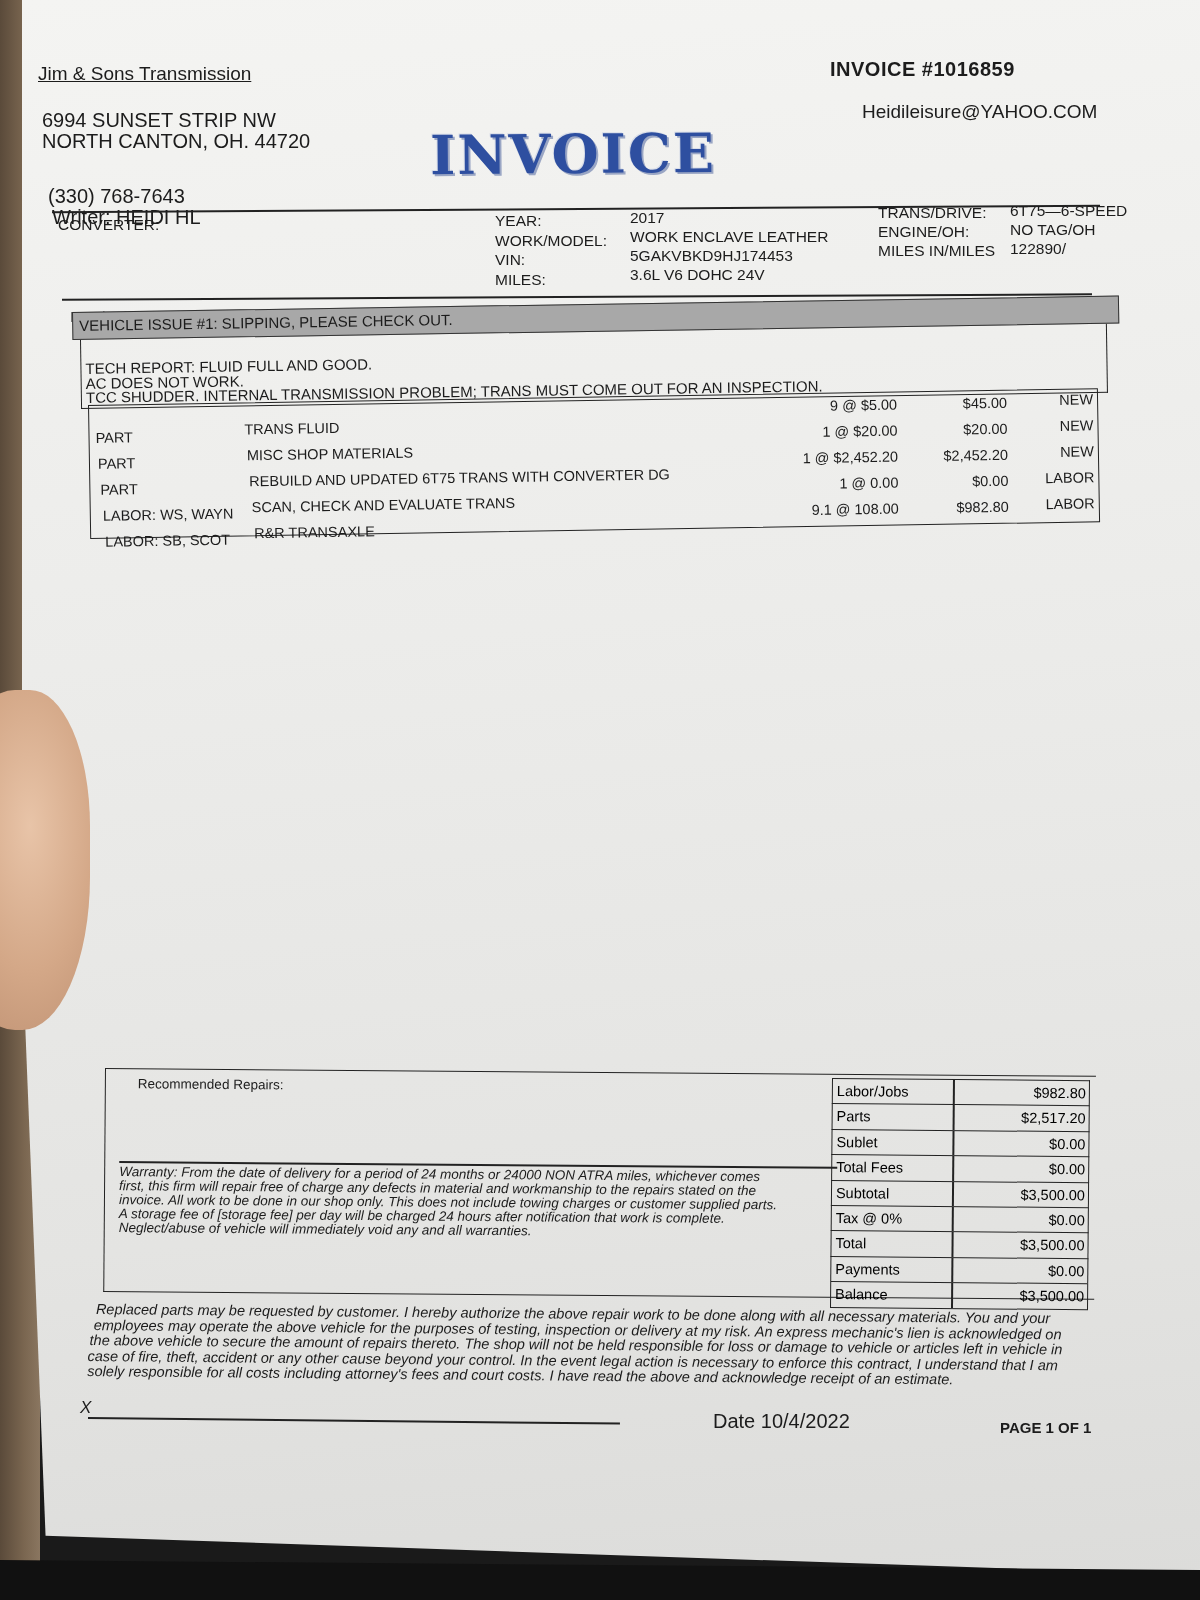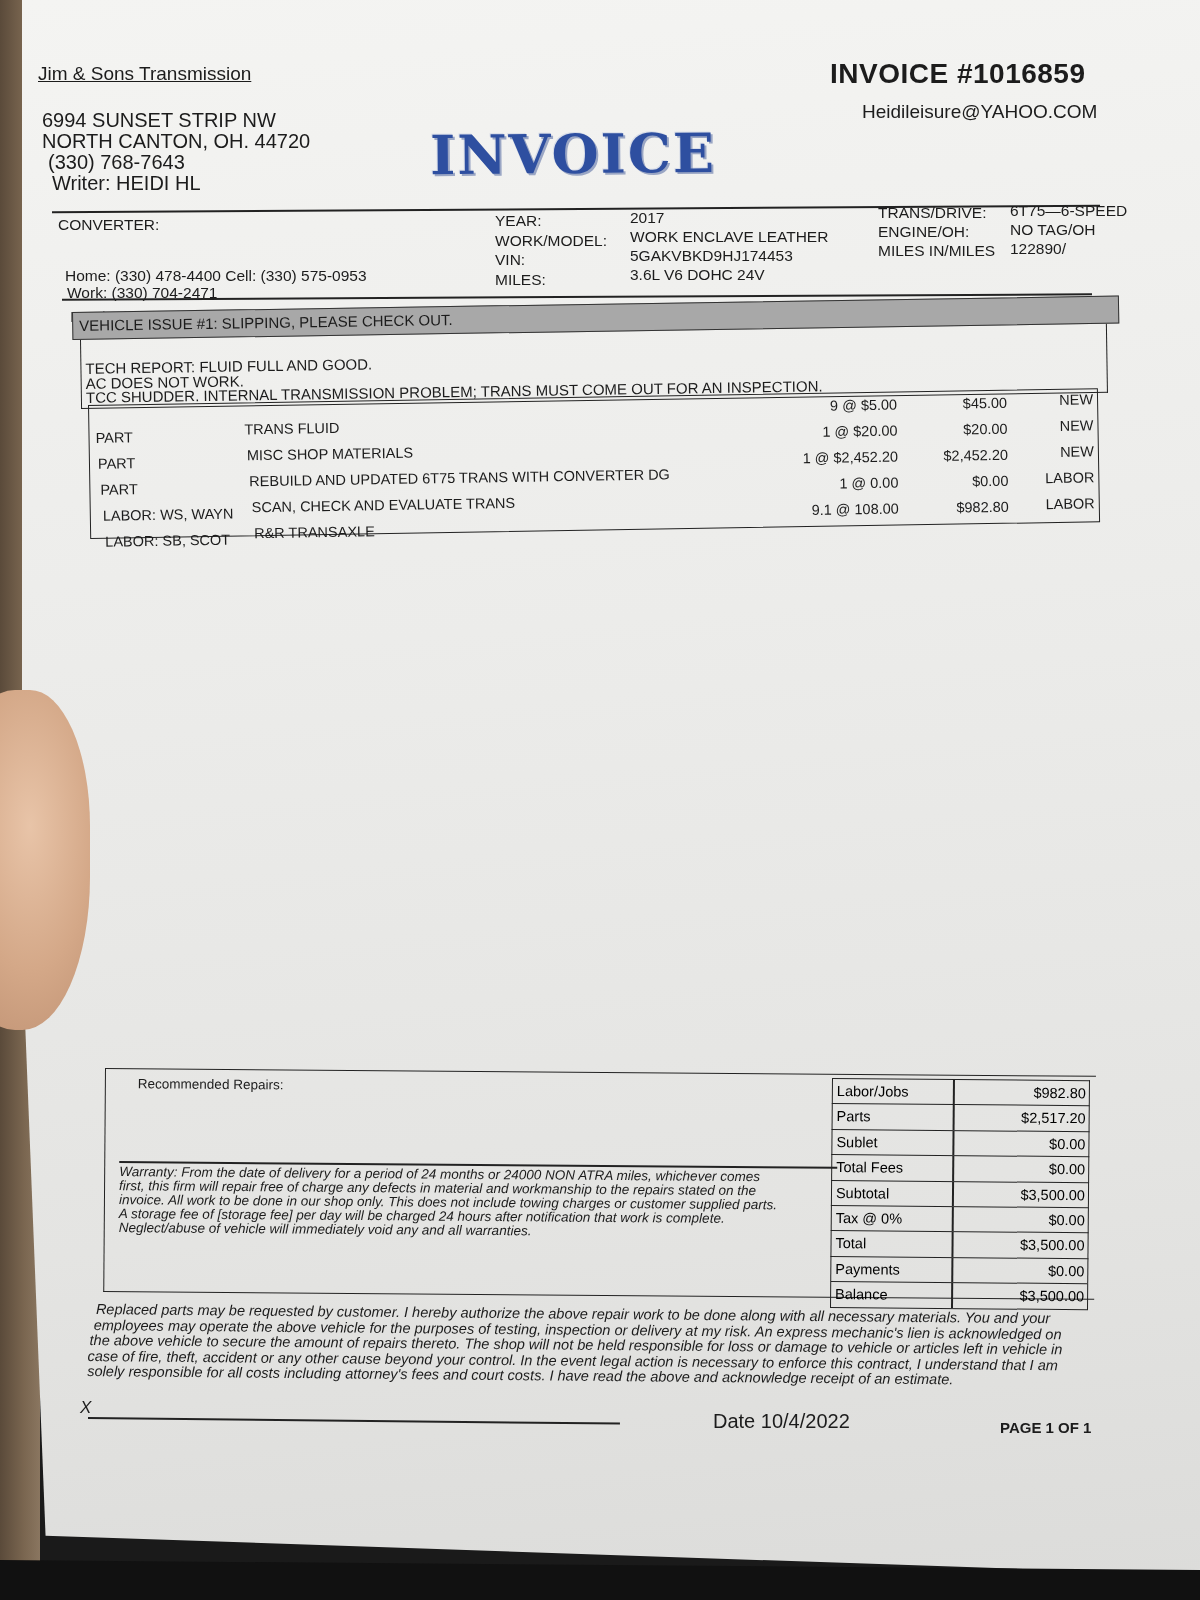--- a/index.html
+++ b/index.html
@@ -24,21 +24,21 @@
       background: linear-gradient(175deg, #f4f4f2 0%, #ececea 40%, #e4e4e2 75%, #dcdcda 100%);
       clip-path: polygon(0 0, 100% 0, 100% 100%, 2% 97.5%, 0 60%);
     }
     .bottom-dark {
       position: absolute; left: 0; top: 1560px; width: 1200px; height: 40px;
       background: #111;
       clip-path: polygon(0 0, 100% 25%, 100% 100%, 0 100%);
     }
     .abs { position: absolute; color: #1c1c1c; white-space: nowrap; }
     .hdr-small { font-size: 19px; }
-    .hdr-big { font-size: 28px; font-weight: bold; letter-spacing: 0.5px; }
+    .hdr-big { font-size: 20px; font-weight: bold; letter-spacing: 0.5px; }
     .logo {
       font-family: "DejaVu Serif", serif; font-weight: bold; font-size: 54px;
       color: #2e4fa0; letter-spacing: 2px;
       text-shadow: 2px 2px 0 #9aa6c4, -1px -1px 0 #d8dde8;
       transform: rotate(-0.5deg);
     }
     .rule { position: absolute; height: 2px; background: #222; }
     .f15 { font-size: 15.5px; }
     .issue-bar {
       position: absolute; left: 72px; top: 312px; width: 1045px; height: 26px;
@@ -62,36 +62,32 @@
 <div class="scene">
   <div class="bg-left"></div>
   <div class="paper"></div>
   <div class="hand"></div>
   <div class="bottom-dark"></div>
 
   <div class="abs hdr-small" style="left:38px; top:63px;text-decoration:underline;">Jim &amp; Sons Transmission</div>
   <div class="abs hdr-small" style="left:42px; top:110px; line-height:21px; font-size:20px;">
     <div>6994 SUNSET STRIP NW</div>
     <div>NORTH CANTON, OH. 44720</div>
-    <div style="padding-left:6px;">(330) 768-7643</div>
+    <div style="padding-left:6px;margin-top:34px;">(330) 768-7643</div>
     <div style="padding-left:10px;">Writer: HEIDI HL</div>
   </div>
 
   <div class="abs logo" style="left:430px; top:122px;">INVOICE</div>
 
   <div class="abs hdr-big" style="left:830px; top:58px;">INVOICE #1016859</div>
   <div class="abs hdr-small" style="left:862px; top:101px;">Heidileisure@YAHOO.COM</div>
 
   <div class="rule" style="left:52px; top:208px; width:1048px; transform:rotate(-0.35deg);"></div>
 
   <div class="abs f15" style="left:58px; top:216px;">CONVERTER:</div>
-  <div class="abs f15" style="left:65px; top:267px; line-height:17px;">
-    <div>Home: (330) 478-4400  Cell: (330) 575-0953</div>
-    <div style="padding-left:2px;">Work: (330) 704-2471</div>
-  </div>
 
   <div class="abs f15" style="left:495px; top:211px; line-height:19.5px;">
     <div>YEAR:</div>
     <div>WORK/MODEL:</div>
     <div>VIN:</div>
     <div>MILES:</div>
   </div>
   <div class="abs f15" style="left:630px; top:208px; line-height:19px;">
     <div>2017</div>
     <div>WORK ENCLAVE LEATHER</div>

